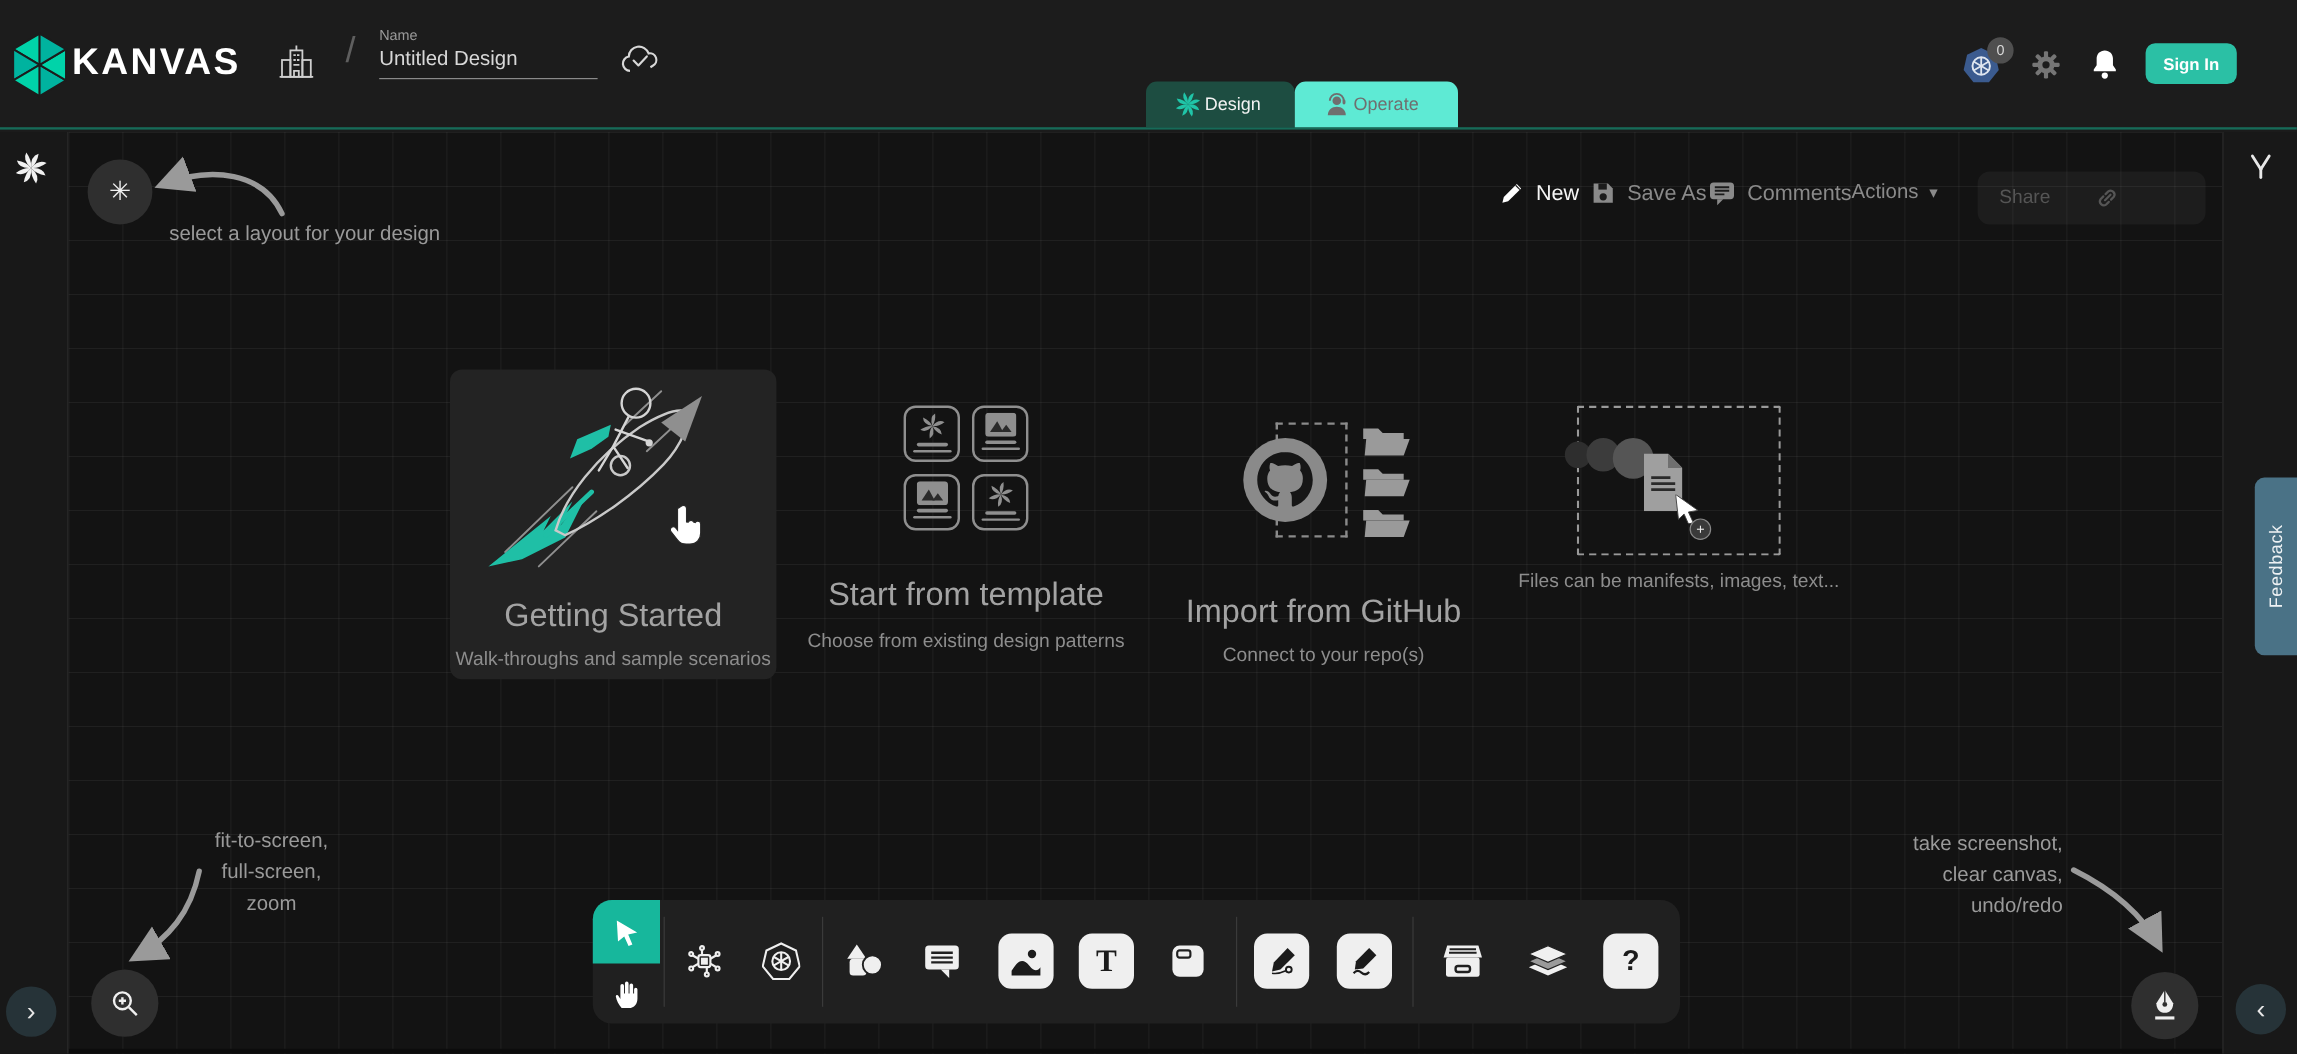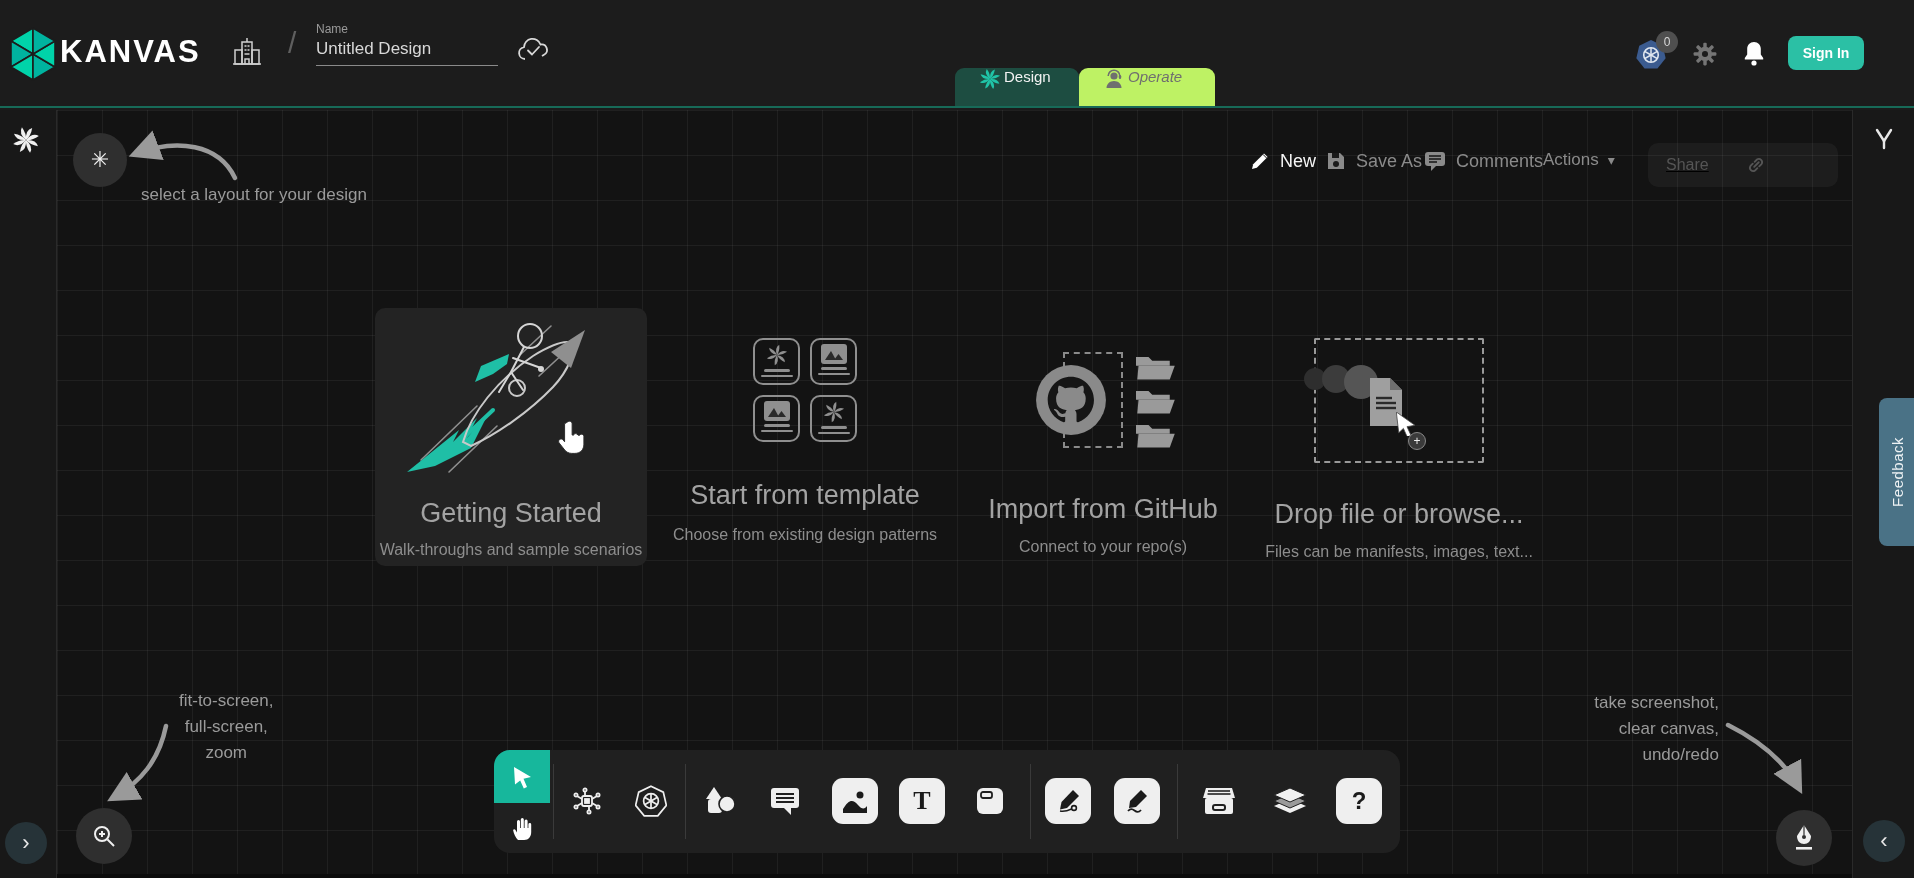--- a/index.html
+++ b/index.html
@@ -10,24 +10,24 @@
   #header { position:absolute; top:0; left:0; width:1914px; height:108px;
     background:#1c1c1c; border-bottom:2px solid #176a58; z-index:30; }
   .wordmark { position:absolute; left:60px; top:34px; font-size:31px; font-weight:bold;
     color:#fff; letter-spacing:2px; }
   .name-label { font-size:12px; color:#9a9a9a; }
   .name-input { width:182px; background:transparent; border:none; outline:none;
     border-bottom:1px solid #8a8a8a; color:#d8d8d8; font-size:17px; padding:3px 0 6px 0;
     font-family:"Liberation Sans", sans-serif; }
   .slash { font-size:30px; color:#5f5f5f; font-weight:300; }
   
-  .tab { position:absolute; bottom:0; height:38px; display:flex; align-items:flex-start;
+  .tab { position:absolute; bottom:0; height:38px; display:flex; align-items:center;
     gap:3px; padding:0 24px; border-radius:9px 9px 0 0; cursor:pointer;margin-top:32px; }
   .tab.active { background:#1d4d41; color:#f2f2f2; }
-  .tab.inactive { background:#bef264; color:#6f6f6f;font-style:italic; }
+  .tab.inactive { background:#5eead4; color:#6f6f6f; }
   .tab span { font-size:15px; }
   .signin { position:absolute; left:1788px; top:36px; width:76px; height:34px;
     background:#2bc0a5; color:#fff; border:none; border-radius:8px; font-size:14px;
     font-weight:bold; cursor:pointer; font-family:"Liberation Sans", sans-serif; }
   .badge { position:absolute; left:1656px; top:31px; width:22px; height:22px;
     border-radius:50%; background:#4f4f4f; color:#d8d8d8; font-size:12px;
     display:flex; align-items:center; justify-content:center; z-index:2; }
   
   #left-strip  { position:absolute; left:0; top:110px; width:57px;  bottom:0;
     background:#181818; border-right:1px solid #2a2a2a; z-index:20; }
@@ -52,21 +52,21 @@
   .round-btn { position:absolute; width:54px; height:54px; border-radius:50%;
     background:#2f2f2f; display:flex; align-items:center; justify-content:center;
     cursor:pointer; }
   
   .act-group { position:absolute; top:40px; display:flex; align-items:center; gap:9px;
     cursor:pointer; }
   .act-label { font-size:18px; color:#8a8a8a; }
   .act-label.bright { color:#f5f5f5; }
   .share-btn { position:absolute; left:1591px; top:33px; width:190px; height:44px;
     border-radius:10px; background:rgba(255,255,255,0.045); display:flex;
-    align-items:center; padding-left:18px; gap:36px; cursor:default;text-decoration:underline; }
+    align-items:center; padding-left:18px; gap:36px; cursor:default; }
   .share-btn .act-label { color:#555; }
   
   .card { position:absolute; display:flex; flex-direction:column; align-items:center;
     cursor:pointer; }
   .card-title { font-size:27px; color:#a3a3a3; }
   .card-sub { font-size:16px; color:#8d8d8d; }
   .gs-card { left:318px; top:198px; width:272px; height:258px; background:#232323;
     border-radius:10px; padding-top:6px; }
   .tpl-grid { display:grid; grid-template-columns:47px 47px; gap:10px; }
   .tpl-mini { width:47px; height:47px; border:2px solid #8f8f8f; border-radius:10px;
@@ -405,21 +405,20 @@
             <line x1="6" y1="30" x2="26" y2="30"></line>
           </g>
       </svg>
       <svg style="position:absolute;left:80px;top:72px" width="22" height="24" viewBox="0 0 16 18">
         <polygon points="0,0 14,10 8,11 11,17.5 8.2,18.8 5.3,12.3 1.8,15.6" fill="#fff" stroke="#444" stroke-width="0.6"></polygon>
       </svg>
       <div style="position:absolute;left:92px;top:92px;width:18px;height:18px;border-radius:50%;background:#3a3a3a;border:1.5px solid #888;color:#eee;font-size:12px;display:flex;align-items:center;justify-content:center">
         <span>+</span>
       </div>
     </div>
-    <div class="card-title" style="margin-top:36px">Drop file or browse...</div>
     <div class="card-sub" style="margin-top:13px">Files can be manifests, images, text...</div>
   </div>
 
   <div class="hint abs" style="right:133px;top:580px;text-align:right">
     <div>take screenshot,</div>
     <div>clear canvas,</div>
     <div>undo/redo</div>
   </div>
 
   <div class="hint abs" style="left:122px;top:578px">

